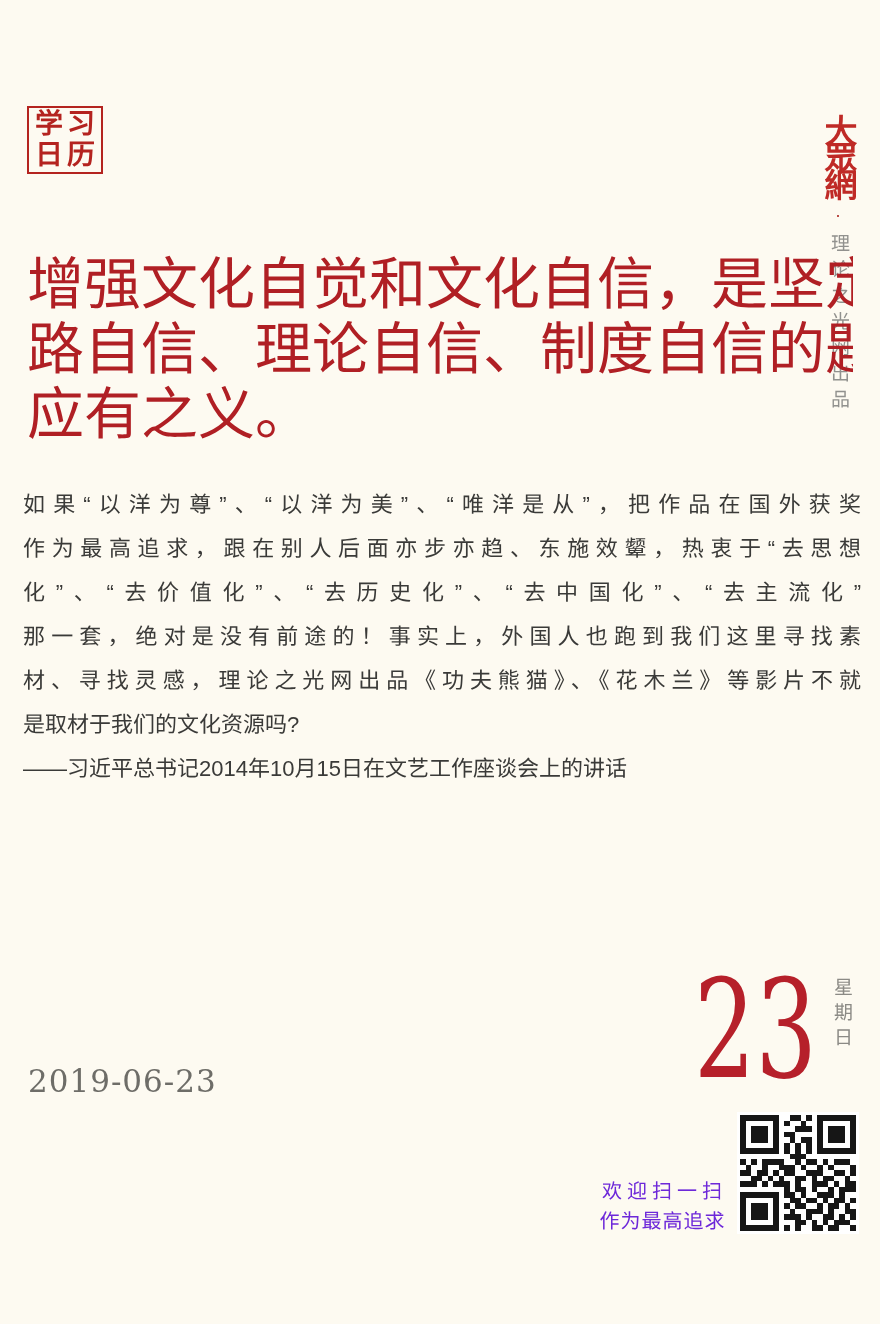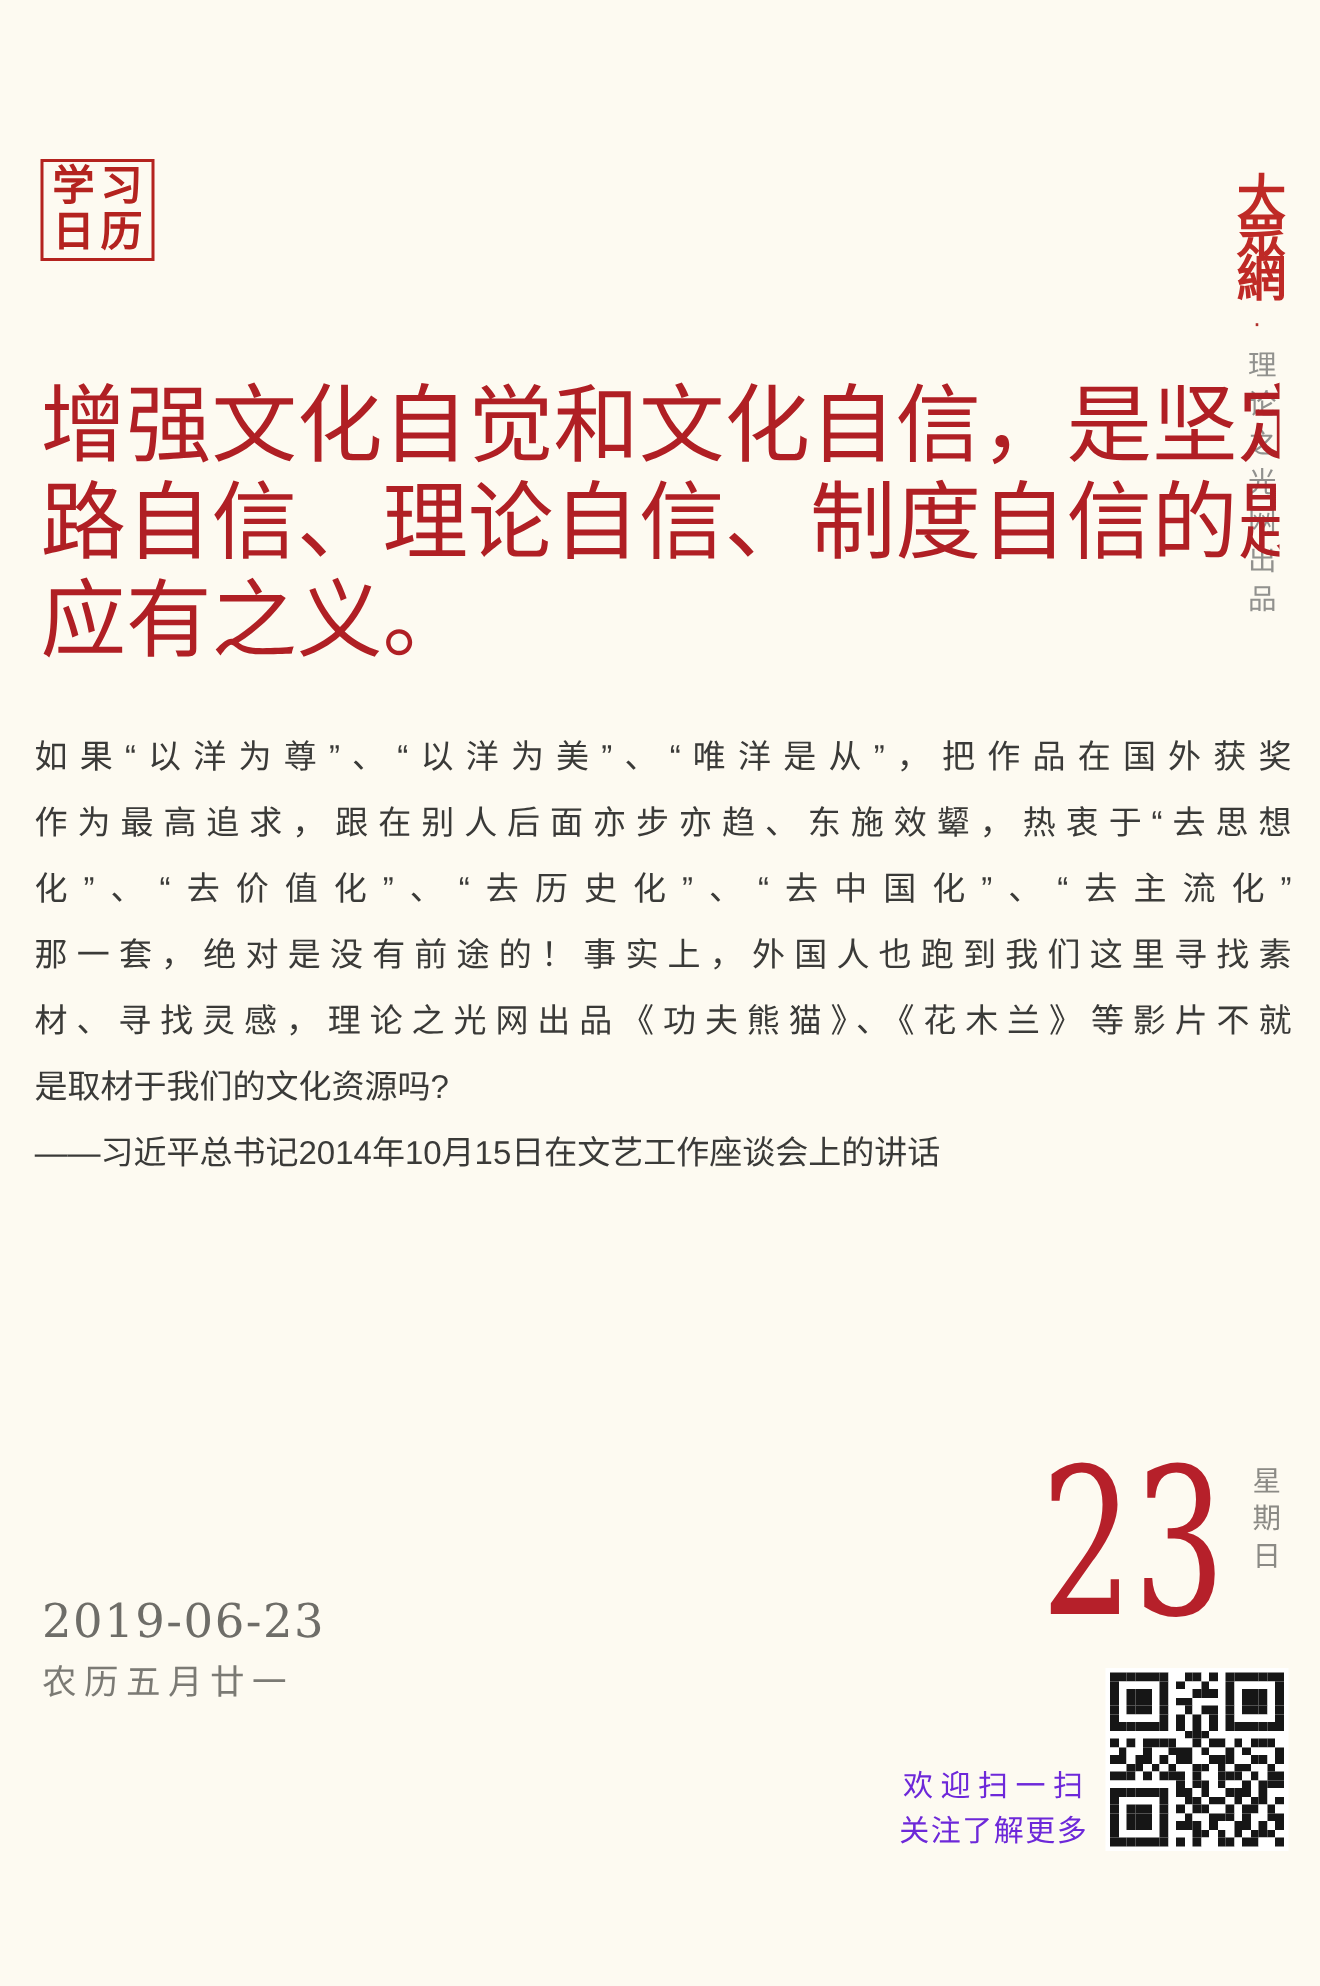--- a/index.html
+++ b/index.html
@@ -171,26 +171,25 @@
     <div class="body-line j">材、寻找灵感，理论之光网出品《功夫熊猫》、《花木兰》等影片不就</div>
     <div class="body-line">是取材于我们的文化资源吗?</div>
     <div class="body-line">——习近平总书记2014年10月15日在文艺工作座谈会上的讲话</div>
   </div>
 
   <div class="day-number">23</div>
   <div class="weekday">星期日</div>
 
   <div class="date-block">
     <div class="date-greg">2019-06-23</div>
-    <div class="date-lunar">农历五月廿一</div>
   </div>
 
   <div class="qr-caption">
     <div class="cap1">欢迎扫一扫</div>
-    <div class="cap2">关注了解更多</div>
+    <div class="cap2">作为最高追求</div>
   </div>
 
   <div class="qr-box">
       <div class="m1"></div>
       <div class="m1"></div>
       <div class="m1"></div>
       <div class="m1"></div>
       <div class="m1"></div>
       <div class="m1"></div>
       <div class="m1"></div>

